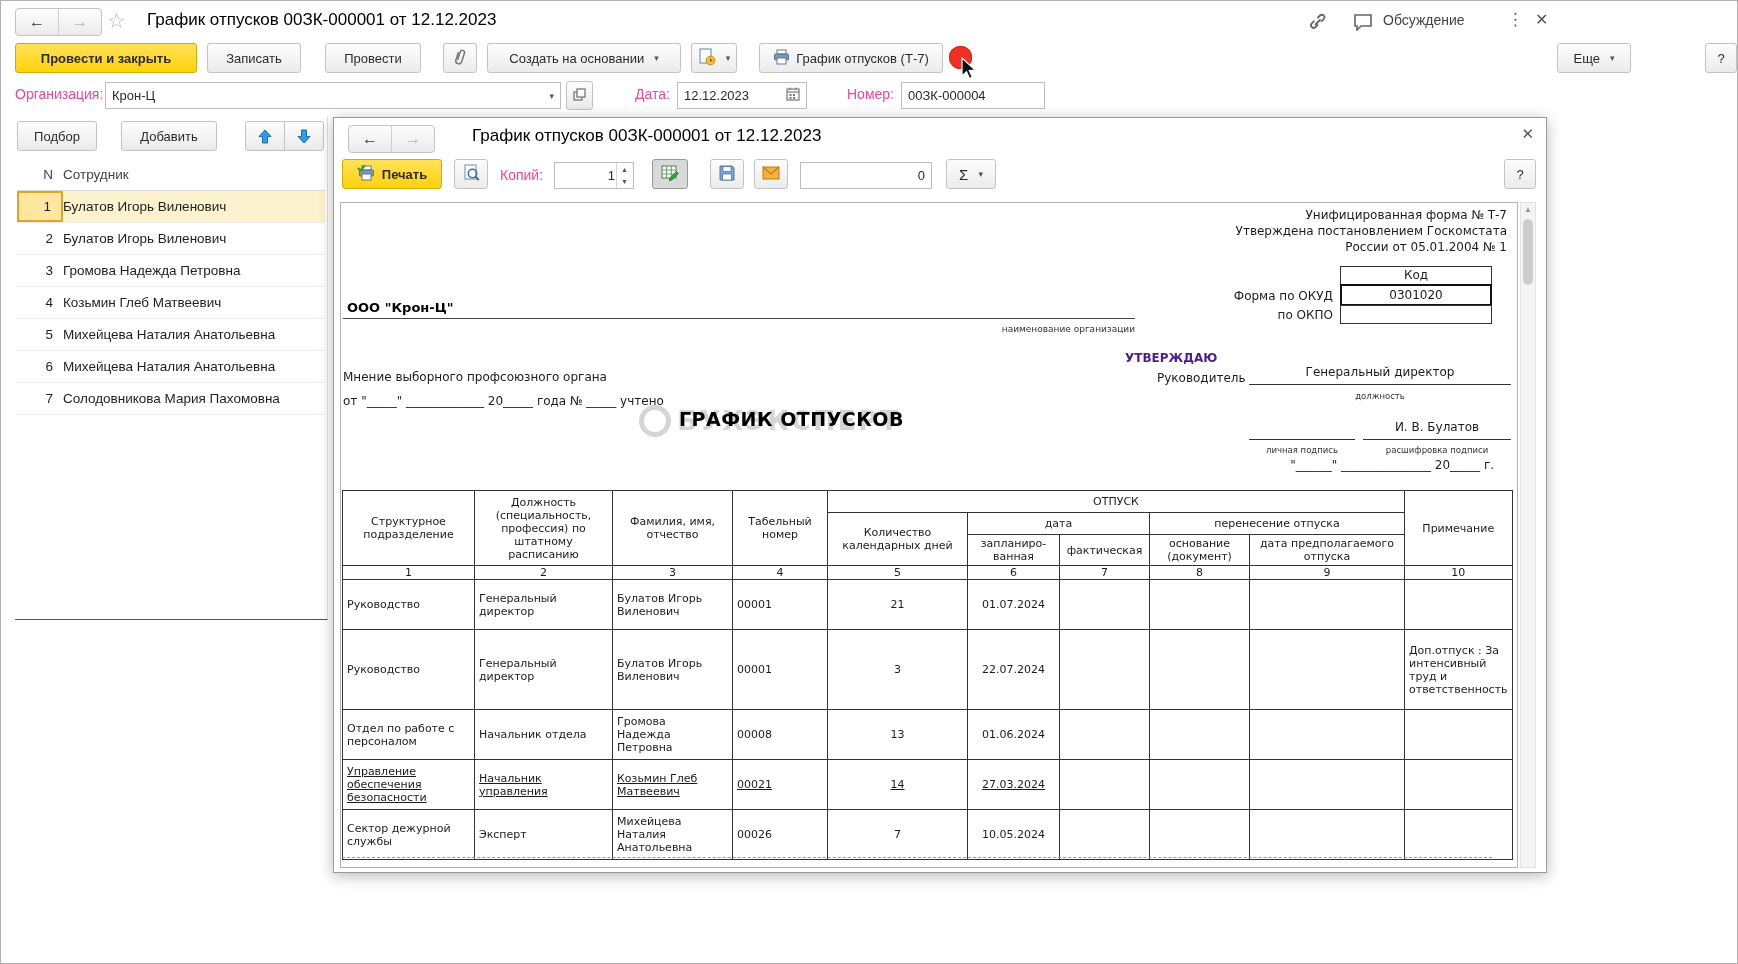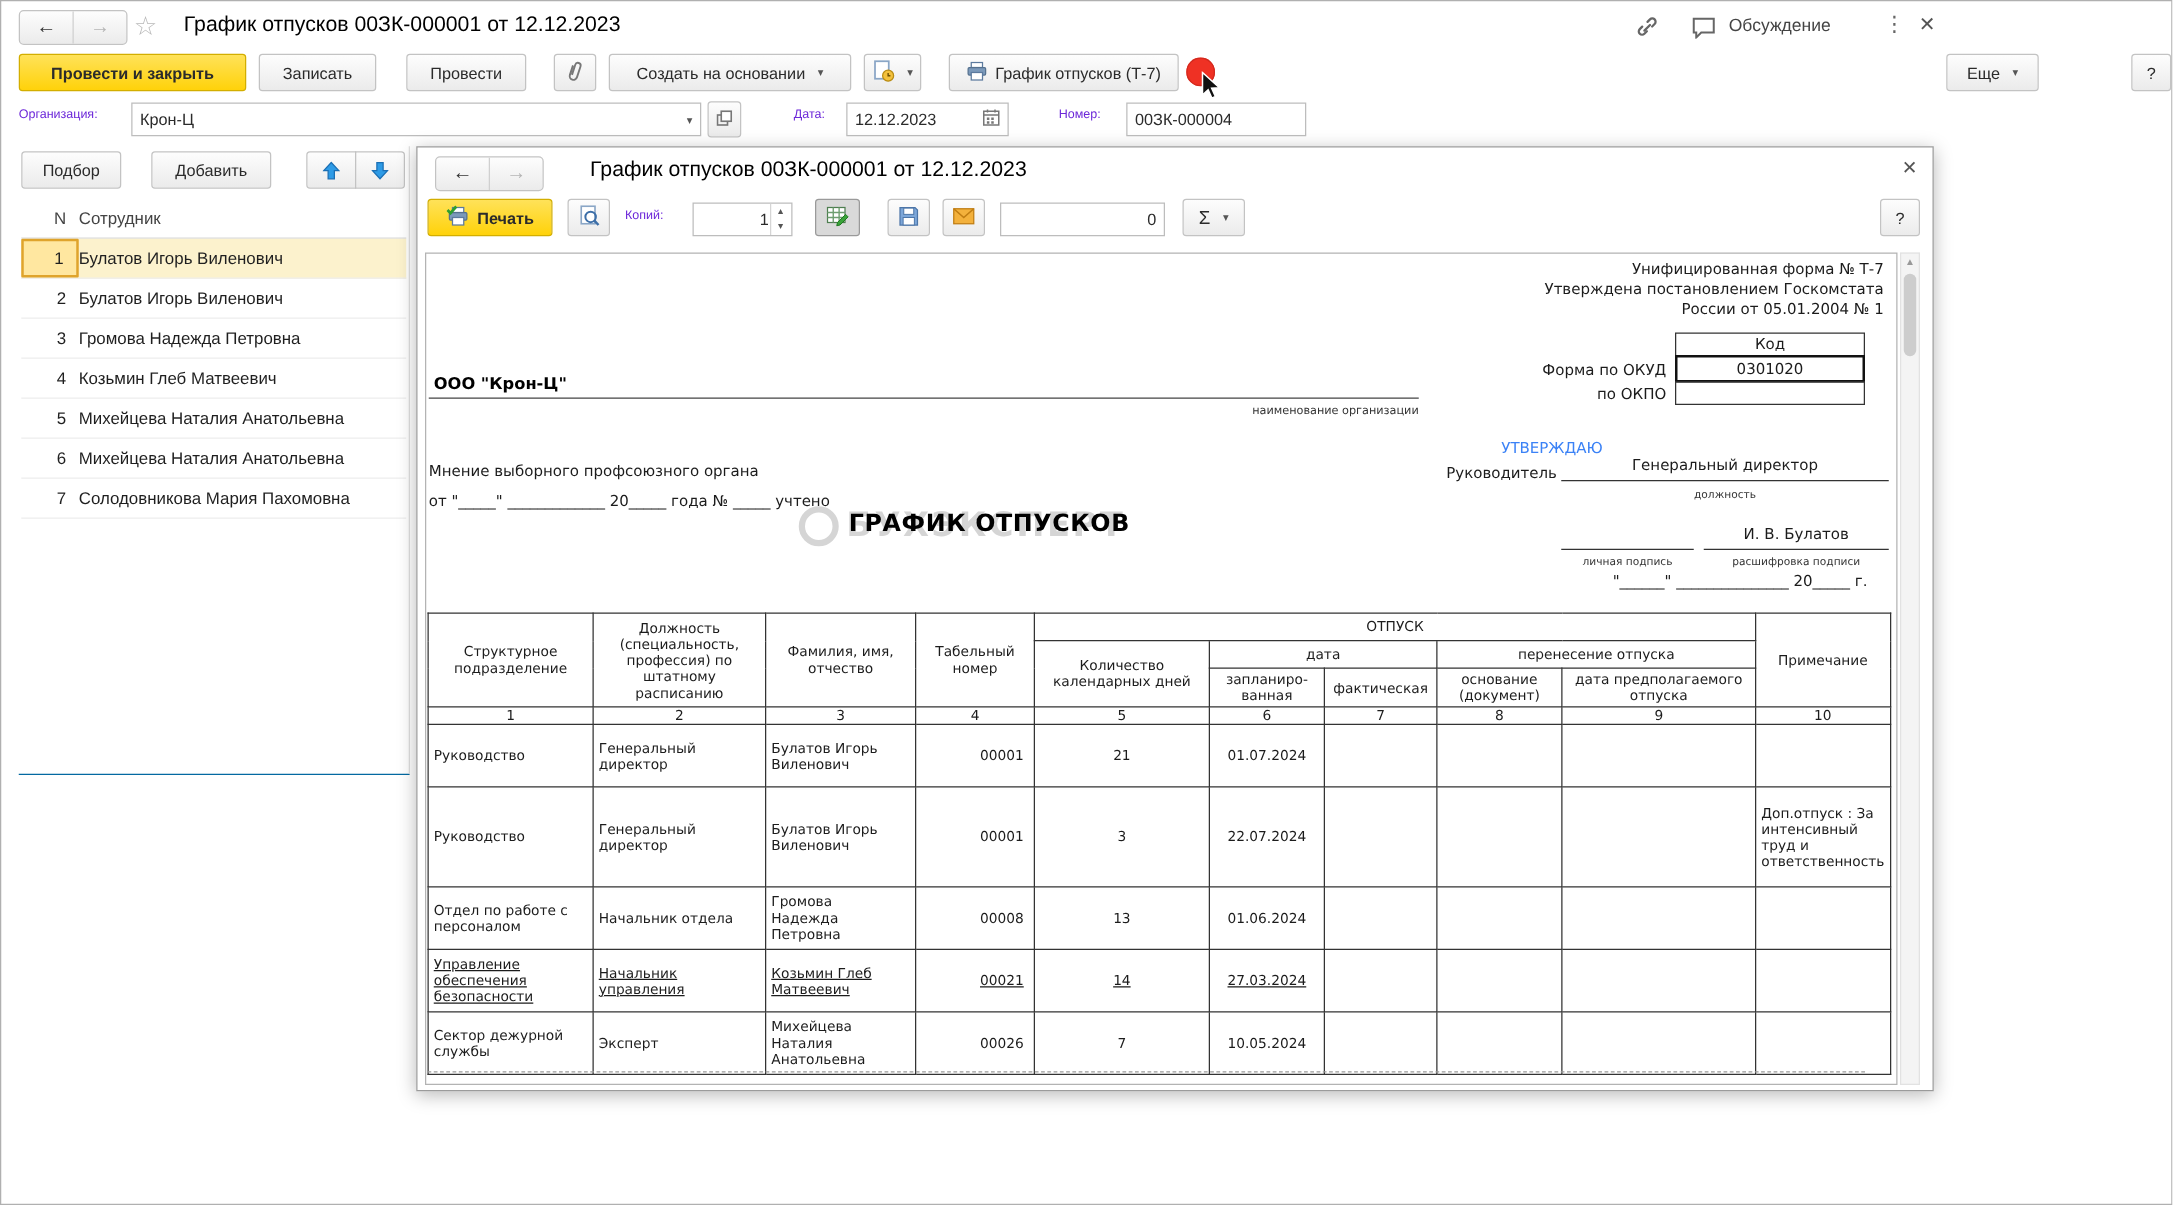--- a/index.html
+++ b/index.html
@@ -10,21 +10,21 @@
   
   .btn{position:absolute;display:flex;align-items:center;justify-content:center;gap:6px;
        background:linear-gradient(#fdfdfd,#ebebeb);border:1px solid #c3c3c3;border-radius:3px;
        font-size:13px;color:#2b2b2b;height:30px;box-sizing:border-box;cursor:pointer;padding:0 10px}
   .btn.yellow{background:linear-gradient(#ffe259,#ffd20a);border-color:#d3ae00;font-weight:bold}
   .btn.icon-only{padding:0}
   .caret{font-size:9px;color:#555;margin-left:4px}
   .inp{position:absolute;display:flex;align-items:center;height:27px;border:1px solid #bdbdbd;
        box-sizing:border-box;font-size:13px;padding:0 6px;background:#fff}
   .inp .val{flex:1;white-space:nowrap;overflow:hidden}
-  .lbl{position:absolute;font-size:10px;color:#6d28d9;top:5px}
+  .lbl{position:absolute;font-size:14px;color:#ec4899;top:5px}
 
   
   .titlebar{position:absolute;left:0;top:0;right:0;height:40px}
   .navgrp{position:absolute;display:flex;border:1px solid #c3c3c3;border-radius:4px;overflow:hidden;
           background:linear-gradient(#fdfdfd,#ebebeb)}
   .navgrp .nav{width:42px;height:26px;display:flex;align-items:center;justify-content:center;
                font-size:16px;color:#333;cursor:pointer}
   .navgrp .nav + .nav{border-left:1px solid #d0d0d0}
   .navgrp .nav.dis{color:#b5b5b5}
   .star{position:absolute;left:106px;top:8px;font-size:21px;color:#b9b9b9;cursor:pointer}
@@ -77,21 +77,21 @@
   .form-notes{top:4px;right:10px;text-align:right}
   .codebox{left:999px;top:63px;width:152px;text-align:center;font-size:12px}
   .codebox .r1{border:1px solid #333;height:17px;line-height:17px}
   .codebox .r2{border:2px solid #111;height:18px;line-height:18px;margin-top:-1px}
   .codebox .r3{border:1px solid #333;height:17px;margin-top:-1px}
   .okud{left:700px;top:85px;width:292px;text-align:right}
   .okpo{left:700px;top:104px;width:292px;text-align:right}
   .orgname{left:6px;top:97px;font-size:13px;font-weight:bold;color:#000}
   .orgline{left:2px;top:96px;width:792px;height:19px;border-bottom:1px solid #444}
   .orgcap{left:2px;top:118px;width:792px;text-align:right;font-size:9px;color:#333}
-  .approve{left:860px;top:147px;font-weight:normal;color:#3b82f6}
+  .approve{left:784px;top:147px;font-weight:bold;color:#4c1d95}
   .headlbl{left:816px;top:167px}
   .sigpos{left:908px;top:161px;width:262px;height:20px;border-bottom:1px solid #333;text-align:center}
   .poscap{left:908px;top:185px;width:262px;text-align:center;font-size:8.5px;color:#333}
   .union1{left:2px;top:166px}
   .union2{left:2px;top:190px}
   .gtitle{left:338px;top:208px;font-size:19px;font-weight:bold;color:#000;letter-spacing:.5px}
   .wmark{left:298px;top:202px;display:flex;align-items:center;gap:6px;color:#c7c7c7;opacity:.75}
   .wmark .ring{width:32px;height:32px;border:5px solid #c7c7c7;border-radius:50%;box-sizing:border-box}
   .wmark .wtxt{font-size:27px;font-weight:bold;letter-spacing:2px}
   .meta{left:536px;top:182px}
@@ -106,21 +106,21 @@
 
   .maintbl{left:1px;top:287px}
   .maintbl table{border-collapse:collapse;table-layout:fixed}
   .maintbl td,.maintbl th{border:1px solid #333;font-size:11px;line-height:13px;font-weight:normal;
         padding:2px 4px;text-align:center;vertical-align:middle;overflow:hidden;box-sizing:border-box}
   .maintbl .pre{white-space:pre-line}
   .maintbl tr.nums td{height:14px;padding:0 2px}
   .maintbl td.c0,.maintbl td.c1,.maintbl td.c2,.maintbl td.c9{text-align:left}
   .maintbl td.c1{padding-right:16px}
   .maintbl td.c2{padding-right:22px}
-  .maintbl td.c3{text-align:right;padding-right:8px}
+  .maintbl td.c3{text-align:left;padding-right:8px}
   .pbreak{left:1px;top:654px;width:1150px;border-top:1px dashed #9a9a9a;height:0}
 </style>
 </head>
 <body>
 
 <div class="app">
 
   <div class="titlebar">
     <div class="navgrp" style="left:14px;top:7px">
       <div class="nav">←</div>

